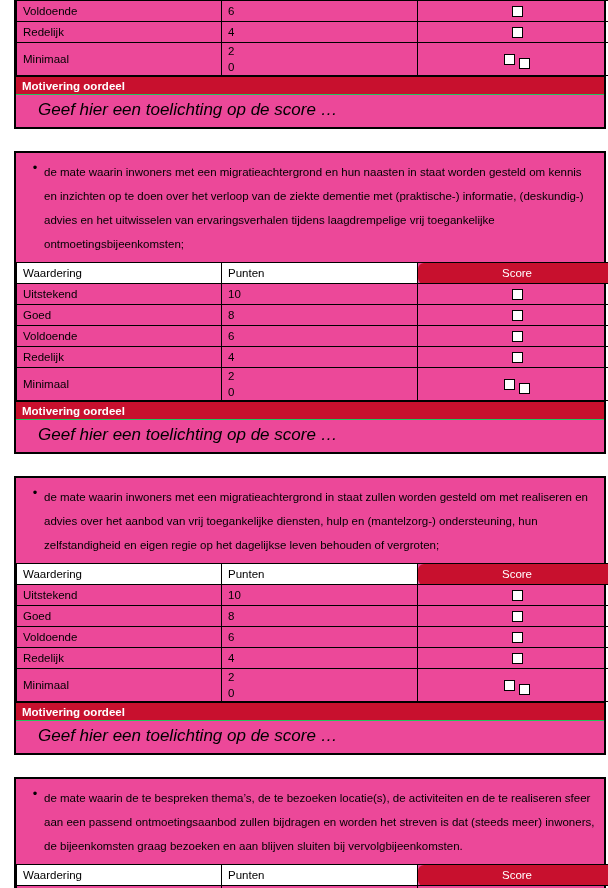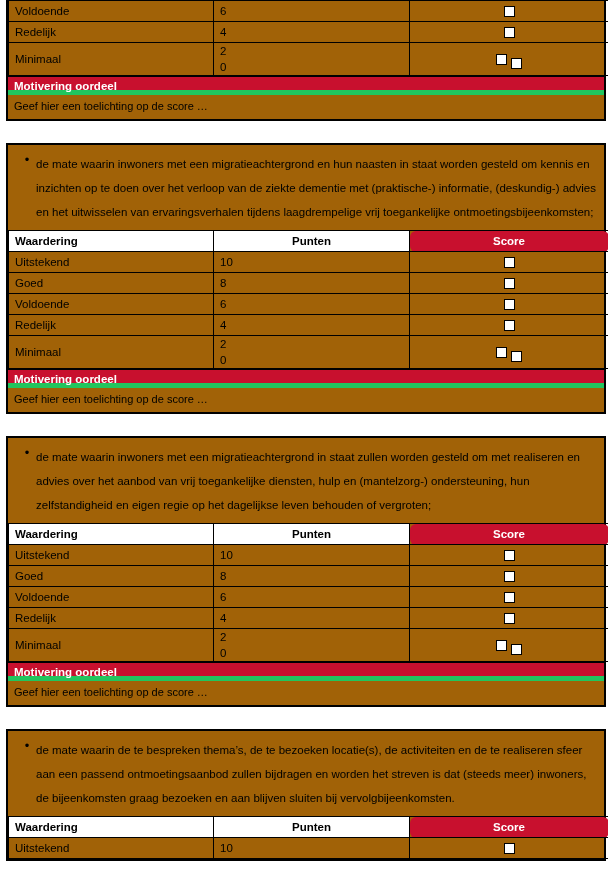--- a/index.html
+++ b/index.html
@@ -19,22 +19,22 @@
     width: 608px;
     height: 888px;
     position: relative;
     box-sizing: border-box;
   }
 
   
   .block {
     border: 2px solid #000000;
     box-sizing: border-box;
-    margin: 0 2px 0 6px;
-    background: #a16207;
+    margin: 0 2px 0 14px;
+    background: #ec4899;
   }
   .gap {
     height: 22px;
   }
 
   
   .intro {
     display: flex;
     padding: 7px 8px 6px 8px;
     box-sizing: border-box;
@@ -68,37 +68,37 @@
   table.score th, table.score td {
     border: 1px solid #000000;
     box-sizing: border-box;
     padding: 2px 6px;
     height: 21px;
     vertical-align: middle;
     font-size: 11.5px;
     font-weight: normal;
   }
   table.score thead th {
-    font-weight: bold;
+    font-weight: normal;
   }
   th.hdr-red {
     background: #c8102e;
     color: #ffffff;
     text-align: center;
     border-radius: 6px;
   }
   th.hdr-plain {
     background: #ffffff;
     color: #000000;
     text-align: left;
   }
   th.hdr-center {
     background: #ffffff;
     color: #000000;
-    text-align: center;
+    text-align: left;
   }
   td.label { text-align: left; }
   td.points { text-align: left; }
   td.score-cell { text-align: center; }
 
   .chk {
     display: inline-block;
     width: 9px;
     height: 9px;
     border: 1.2px solid #000000;
@@ -125,28 +125,29 @@
   td.score-tall .chk.second { margin-top: 9px; }
 
   
   .motivering-bar {
     background: #c8102e;
     color: #ffffff;
     font-weight: bold;
     font-size: 11.5px;
     padding: 3px 6px;
     border-top: 1px solid #000000;
-    border-bottom: 5px solid #22c55e;
+    border-bottom: 1px solid #22c55e;
     box-sizing: border-box;
     height: 19px;
     line-height: 13px;
   }
   .motivering-body {
-    font-size: 11px;
-    padding: 5px 6px 7px 6px;
+    font-style: italic;
+    font-size: 17px;
+    padding: 5px 6px 7px 22px;
     min-height: 22px;
     box-sizing: border-box;
   }
 
   
   .block.partial-top {
     border-top: none;
   }
 </style>
 </head>

